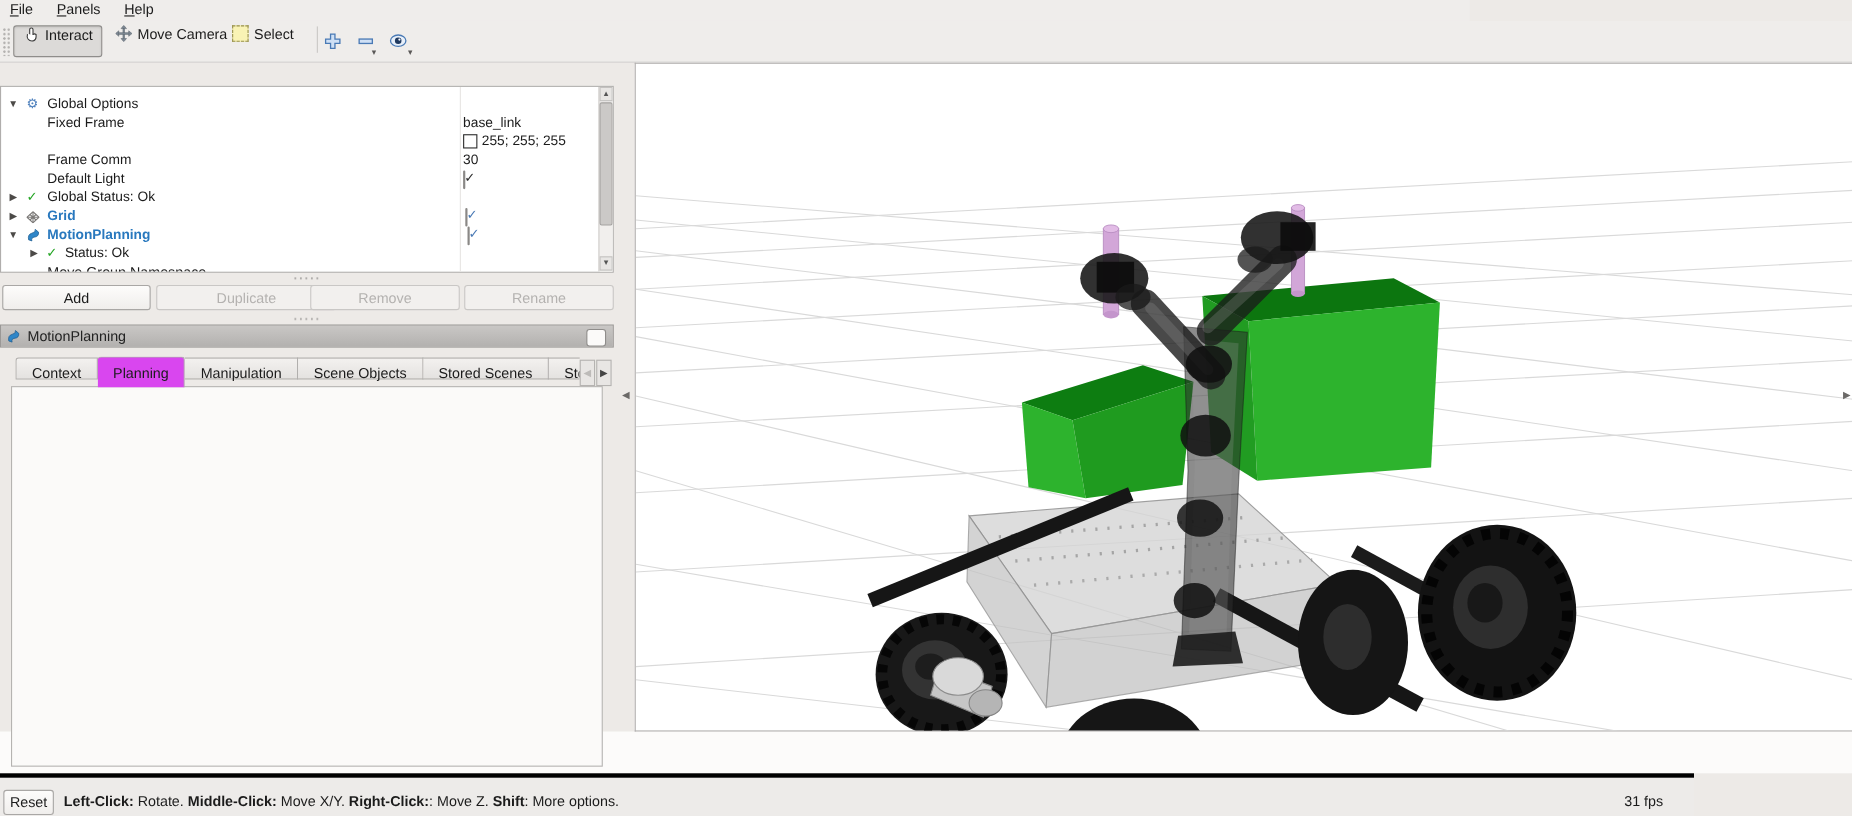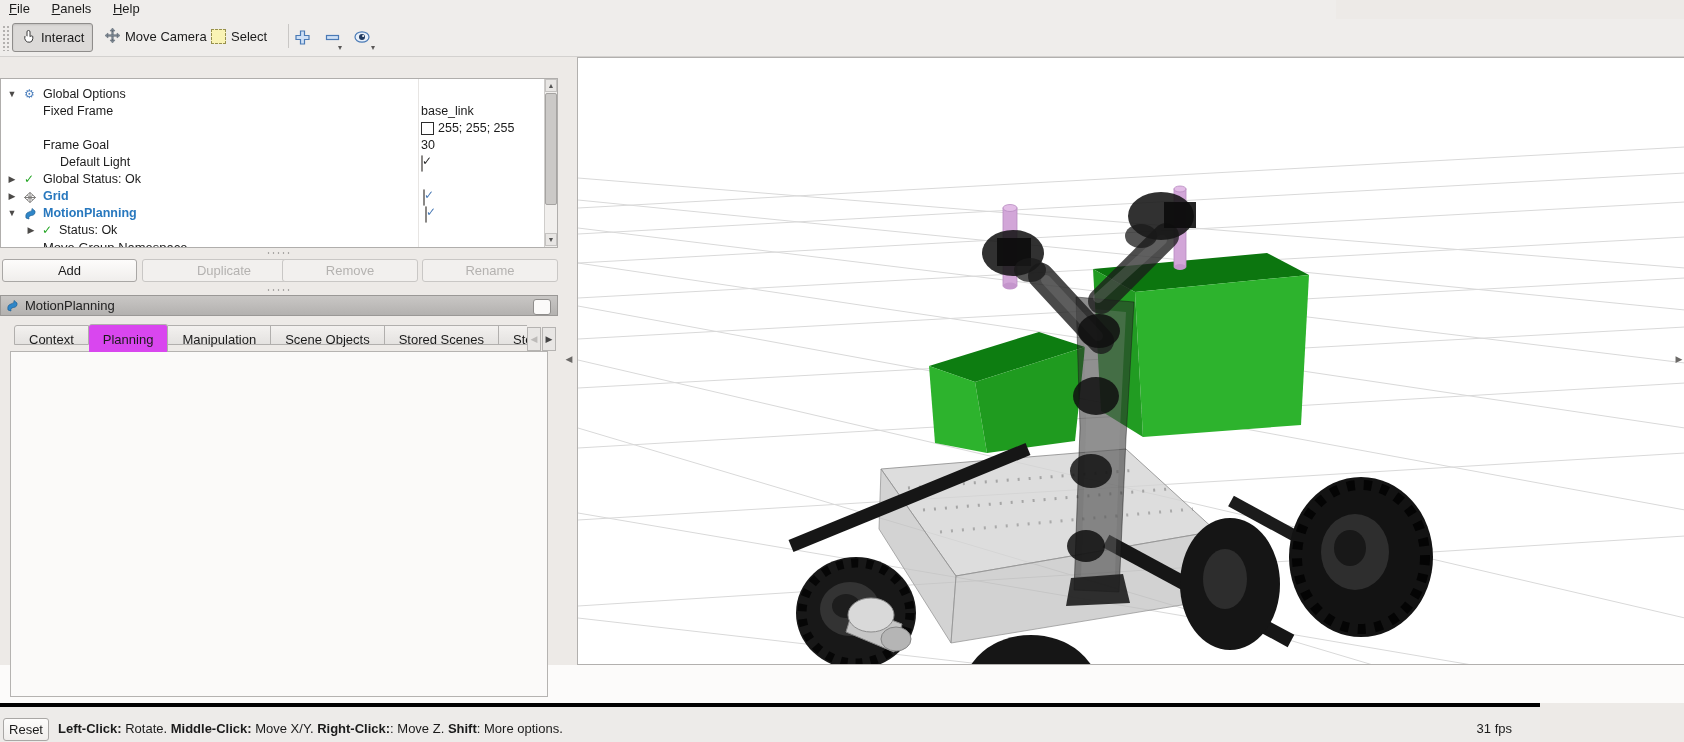--- a/index.html
+++ b/index.html
@@ -7,21 +7,21 @@
        font-family:"Liberation Sans","DejaVu Sans",sans-serif;font-size:13px;color:#1b1b1b;
        overflow:hidden;-webkit-font-smoothing:antialiased;}
   .abs{position:absolute;}
   
   .menubar{left:0;top:0;width:1336px;height:19px;background:#efedeb;}
   .menu-item{display:inline-block;padding:1px 9px;height:17px;line-height:16px;font-size:13px;}
   .menu-item::first-letter{text-decoration:underline;}
   .toolbar{left:0;top:19px;width:1684px;height:37px;background:#efedeb;border-bottom:1px solid #d3d1cf;}
   .tb-handle{left:2px;top:25px;width:7px;height:26px;
      background-image:radial-gradient(#b3b1af 1px,transparent 1.2px);background-size:4px 4px;}
-  .tbtn{top:23px;height:27px;display:flex;align-items:center;gap:5px;padding:0 8px;border-radius:3px;font-size:13px;}
+  .tbtn{top:23px;height:27px;display:flex;gap:5px;padding:0 8px;border-radius:3px;font-size:13px;}
   .tbtn.pressed{background:#dcdad8;border:1px solid #8f8d8b;box-shadow:inset 0 1px 2px rgba(0,0,0,.12);}
   .tb-sep{left:288px;top:24px;width:1px;height:24px;background:#c9c7c5;}
   .ico-btn{top:25px;width:24px;height:24px;display:flex;align-items:center;justify-content:center;}
   .dd-arrow{font-size:8px;color:#5a5857;}
   .select-swatch{width:13px;height:13px;background:#f9f3b5;border:1px dashed #97904e;}
   
   .ptitle{left:0;width:558px;height:21px;background:linear-gradient(#c9c7c5,#b3b1af);
           border:1px solid #9a9896;display:flex;align-items:center;gap:6px;padding-left:5px;box-sizing:border-box;font-size:13px;color:#222;}
   .float-btn{position:absolute;right:6px;top:3px;width:16px;height:14px;background:#fbfaf9;border:1px solid #8f8d8b;border-radius:3px;}
   .tree{left:0;top:78px;width:558px;height:170px;background:#fff;border:1px solid #b0aeac;box-sizing:border-box;overflow:hidden;}
@@ -158,23 +158,23 @@
     
     <div class="abs trow" style="top:7px;">
       <span class="abs exp" style="left:5px;">▼</span>
       <span class="abs ticon" style="left:23px;color:#4f81bd;">⚙</span>
       <span class="abs tlabel" style="left:42px;">Global Options</span>
     </div>
     <div class="abs trow" style="top:24px;">
       <span class="abs tlabel" style="left:42px;">Fixed Frame</span>
     </div>
     <div class="abs trow" style="top:58px;">
-      <span class="abs tlabel" style="left:42px;">Frame Goal</span>
-    </div>
-    <div class="abs trow" style="top:75px;margin-left:17px;">
+      <span class="abs tlabel" style="left:42px;">Frame Comm</span>
+    </div>
+    <div class="abs trow" style="top:75px;">
       <span class="abs tlabel" style="left:42px;">Default Light</span>
     </div>
     <div class="abs trow" style="top:92px;">
       <span class="abs exp" style="left:5px;">▶</span>
       <span class="abs greencheck" style="left:23px;">✓</span>
       <span class="abs tlabel" style="left:42px;">Global Status: Ok</span>
     </div>
     <div class="abs trow" style="top:109px;">
       <span class="abs exp" style="left:5px;">▶</span>
       <span class="abs" style="left:23px;top:3px;">

